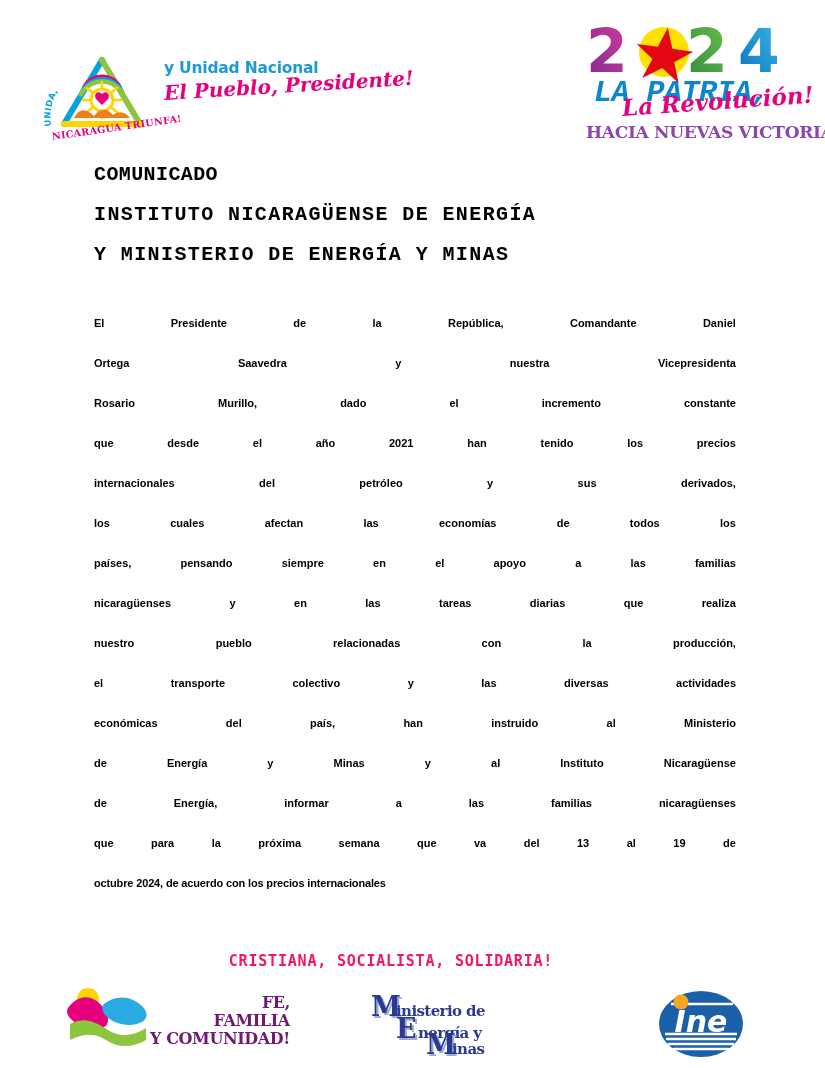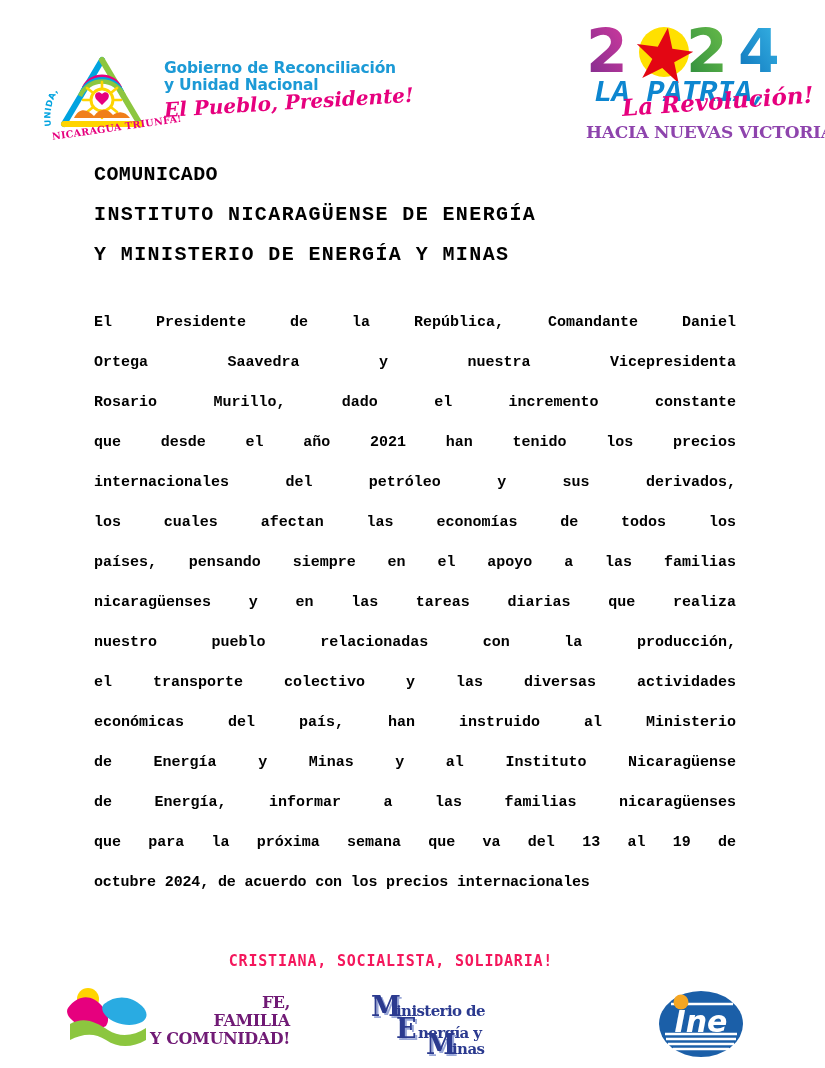--- a/index.html
+++ b/index.html
@@ -141,23 +141,23 @@
     height: 40px;
     line-height: 40px;
     white-space: nowrap;
   }
   .heading-line.spaced {
     letter-spacing: 1.4px;
   }
 
   .paragraph {
     margin-top: 28px;
-    font-family: Liberation Mono, monospace;
-    font-weight: bold;
-    font-size: 15px;
+    font-family: Liberation Sans, sans-serif;
+    font-weight: bold;
+    font-size: 11px;
     color: #000000;
   }
   .para-line {
     height: 40px;
     line-height: 40px;
     white-space: nowrap;
     display: flex;
     justify-content: space-between;
   }
   .para-line.last {
@@ -279,21 +279,20 @@
           <text font-family="DejaVu Sans, sans-serif" font-size="8.5" font-weight="bold" fill="#00a3e0" letter-spacing="0.5">
             <textPath href="#arcL" startOffset="6%">UNIDA,</textPath>
           </text>
 
           <g transform="rotate(-8 14 92)">
             <text x="8" y="95" font-family="DejaVu Serif, serif" font-size="9.6" font-weight="bold" fill="#e6007e" letter-spacing="0.3">NICARAGUA TRIUNFA!</text>
           </g>
         </svg>
       </div>
       <div class="grun-text">
-        <div class="grun-title">Gobierno de Reconciliación</div>
         <div class="grun-title">y Unidad Nacional</div>
         <div class="grun-slogan">El Pueblo, Presidente!</div>
       </div>
     </div>
 
     <div class="logo2024">
       <div class="l2024-num">
         <svg width="205" height="56" viewBox="0 0 205 56" aria-hidden="true">
           <defs>
             <linearGradient id="g1" x1="0" y1="1" x2="1" y2="0">

